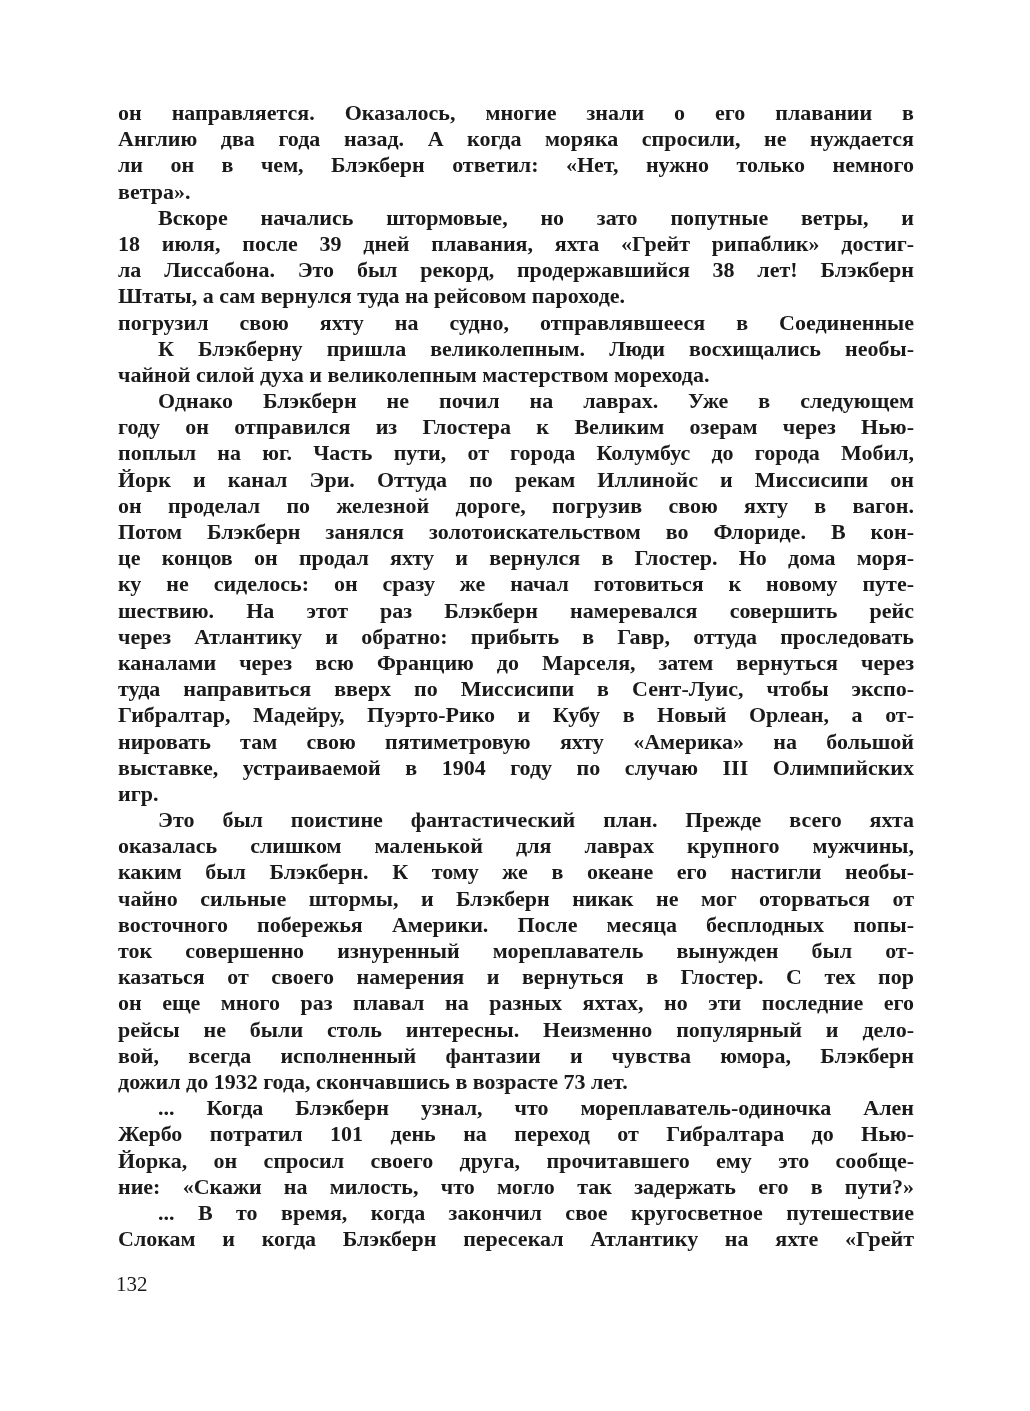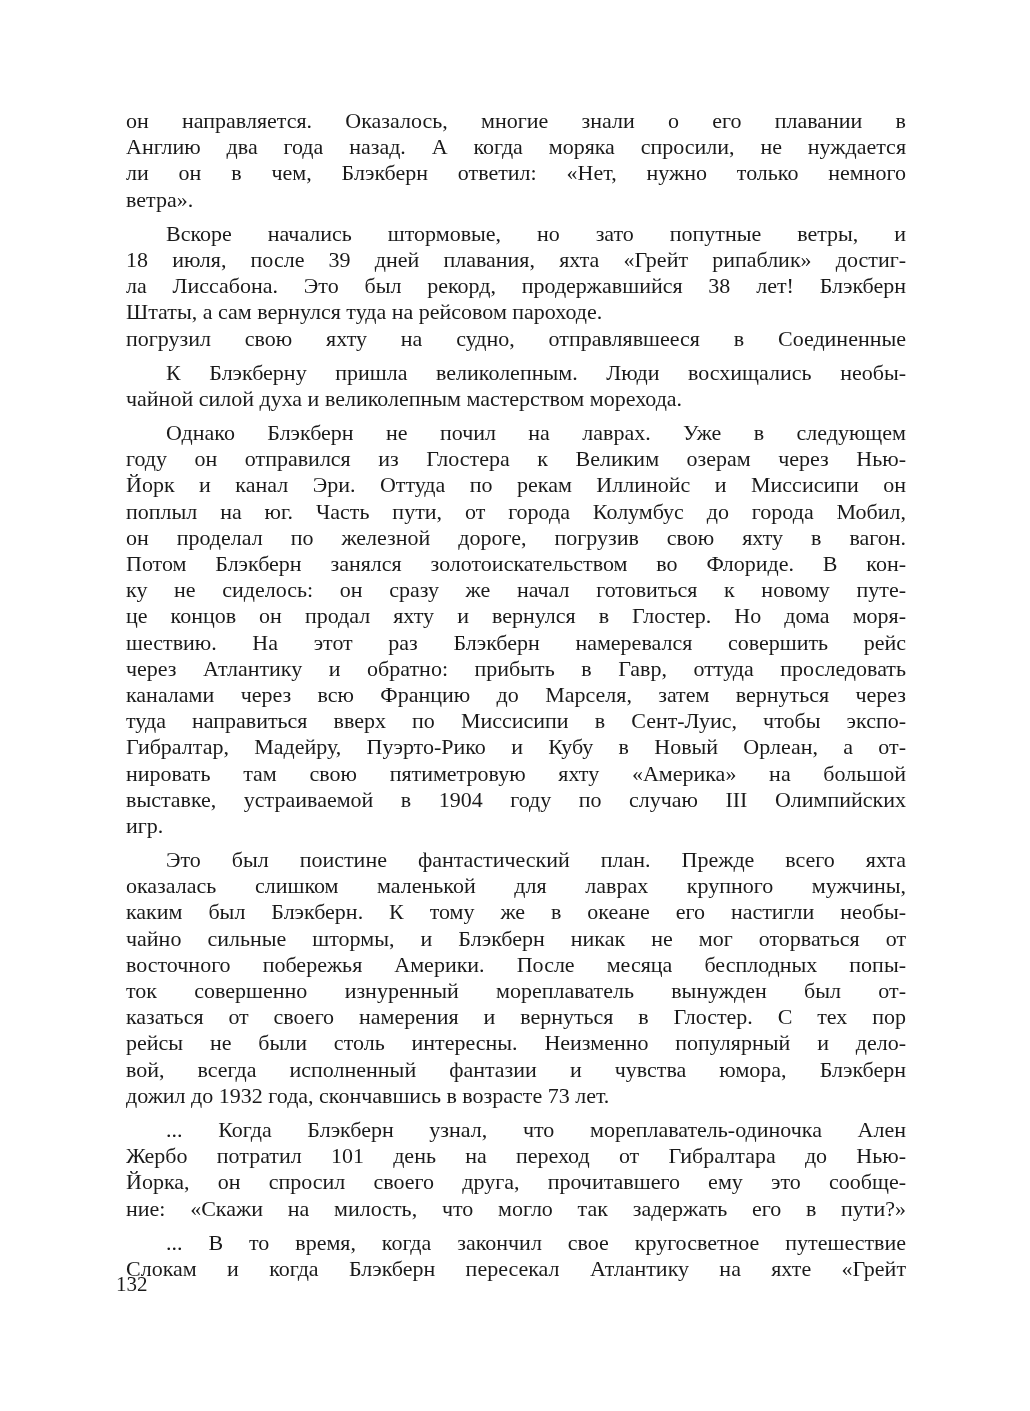--- a/index.html
+++ b/index.html
@@ -17,21 +17,22 @@
       position: absolute;
       left: 118px;
       top: 100px;
       width: 796px;
       color: #1a1a1a;
       font-family: "Liberation Serif", "DejaVu Serif", serif;
       font-size: 22px;
       line-height: 26.2px;
     }
     .para {
-      margin: 8px;
+      margin: 0;
+      font-weight: bold;
     }
     .line {
       display: block;
       white-space: nowrap;
       text-align: justify;
       text-align-last: justify;
       height: 26.2px;
       overflow: visible;
     }
     .line.indent {
@@ -70,44 +71,45 @@
   </p>
 
   <p class="para">
     <span class="line indent">К Блэкберну пришла великолепным. Люди восхищались необы-</span>
     <span class="line last">чайной силой духа и великолепным мастерством морехода.</span>
   </p>
 
   <p class="para">
     <span class="line indent">Однако Блэкберн не почил на лаврах. Уже в следующем</span>
     <span class="line">году он отправился из Глостера к Великим озерам через Нью-</span>
+    <span class="line">поплыл на юг. Часть пути, от города Колумбус до города Мобил,</span>
     <span class="line">Йорк и канал Эри. Оттуда по рекам Иллинойс и Миссисипи он</span>
-    <span class="line">поплыл на юг. Часть пути, от города Колумбус до города Мобил,</span>
     <span class="line">он проделал по железной дороге, погрузив свою яхту в вагон.</span>
     <span class="line">Потом Блэкберн занялся золотоискательством во Флориде. В кон-</span>
+    <span class="line">це концов он продал яхту и вернулся в Глостер. Но дома моря-</span>
     <span class="line">ку не сиделось: он сразу же начал готовиться к новому путе-</span>
-    <span class="line">це концов он продал яхту и вернулся в Глостер. Но дома моря-</span>
     <span class="line">шествию. На этот раз Блэкберн намеревался совершить рейс</span>
     <span class="line">через Атлантику и обратно: прибыть в Гавр, оттуда проследовать</span>
     <span class="line">каналами через всю Францию до Марселя, затем вернуться через</span>
     <span class="line">туда направиться вверх по Миссисипи в Сент-Луис, чтобы экспо-</span>
     <span class="line">Гибралтар, Мадейру, Пуэрто-Рико и Кубу в Новый Орлеан, а от-</span>
     <span class="line">нировать там свою пятиметровую яхту «Америка» на большой</span>
     <span class="line">выставке, устраиваемой в 1904 году по случаю III Олимпийских</span>
     <span class="line last">игр.</span>
   </p>
 
   <p class="para">
     <span class="line indent">Это был поистине фантастический план. Прежде всего яхта</span>
     <span class="line">оказалась слишком маленькой для лаврах крупного мужчины,</span>
     <span class="line">каким был Блэкберн. К тому же в океане его настигли необы-</span>
     <span class="line">чайно сильные штормы, и Блэкберн никак не мог оторваться от</span>
     <span class="line">восточного побережья Америки. После месяца бесплодных попы-</span>
     <span class="line">ток совершенно изнуренный мореплаватель вынужден был от-</span>
     <span class="line">казаться от своего намерения и вернуться в Глостер. С тех пор</span>
+    <span class="line">он еще много раз плавал на разных яхтах, но эти последние его</span>
     <span class="line">рейсы не были столь интересны. Неизменно популярный и дело-</span>
     <span class="line">вой, всегда исполненный фантазии и чувства юмора, Блэкберн</span>
     <span class="line last">дожил до 1932 года, скончавшись в возрасте 73 лет.</span>
   </p>
 
   <p class="para">
     <span class="line indent">... Когда Блэкберн узнал, что мореплаватель-одиночка Ален</span>
     <span class="line">Жербо потратил 101 день на переход от Гибралтара до Нью-</span>
     <span class="line">Йорка, он спросил своего друга, прочитавшего ему это сообще-</span>
     <span class="line">ние: «Скажи на милость, что могло так задержать его в пути?»</span>

